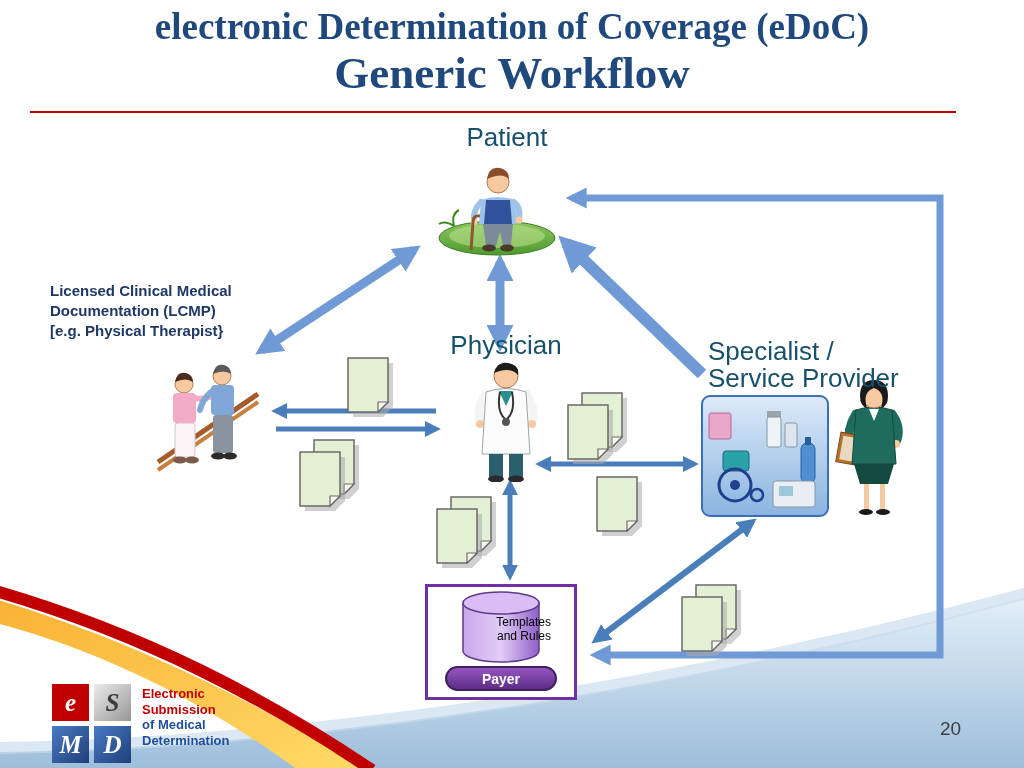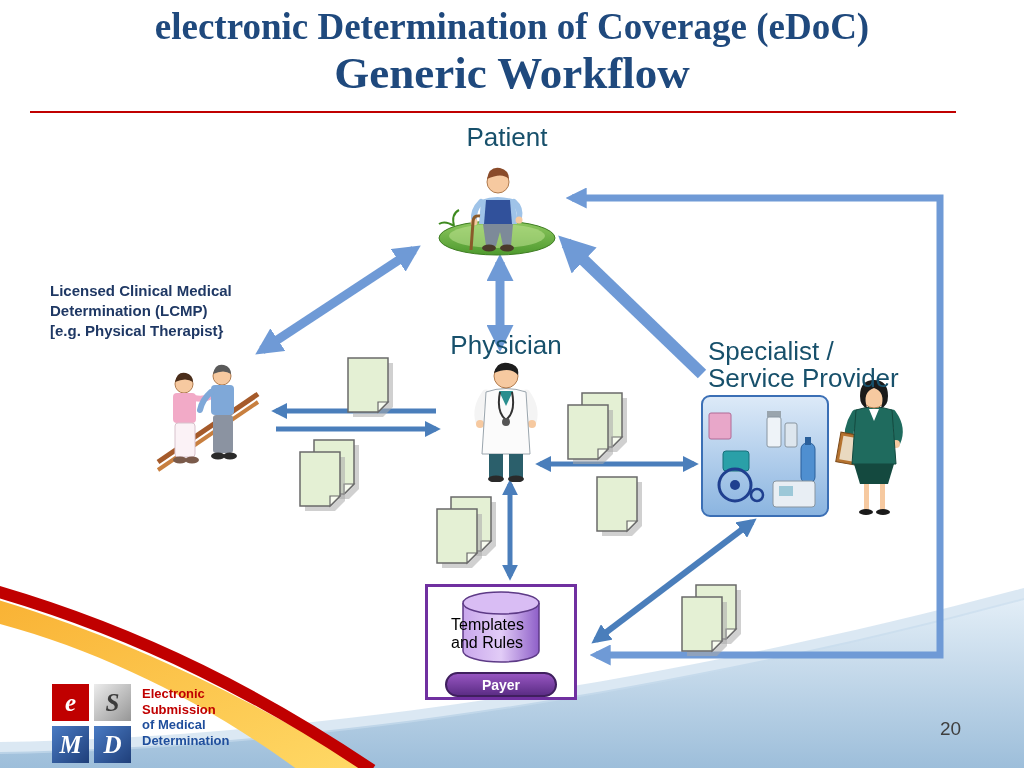--- a/index.html
+++ b/index.html
@@ -26,23 +26,23 @@
   .node-label{color:#17506b;font-size:26px;font-weight:500;}
   .center{text-align:center;}
   .lcmp-label{color:#1F3864;font-size:15px;font-weight:bold;line-height:1.32;}
   .page-num{color:#3f3f3f;font-size:19px;z-index:4;}
 
   
   .payer-box{left:425px;top:584px;width:152px;height:116px;box-sizing:border-box;
              border:3px solid #7030A0;background:#ffffff;z-index:3;
              display:flex;flex-direction:column;align-items:center;}
   .cyl-wrap{position:relative;margin-top:3px;}
-  .tpl-label{position:absolute;left:0;top:26px;width:100%;text-align:left;
-             font-size:16px;line-height:1.15;color:#000;font-weight:500;}
-  .payer-pill{margin-top:auto;width:112px;height:25px;border-radius:13px;
+  .tpl-label{position:absolute;left:0;top:26px;width:100%;text-align:right;
+             font-size:12px;line-height:1.15;color:#000;font-weight:500;}
+  .payer-pill{margin-top:auto;margin-bottom:6px;width:112px;height:25px;border-radius:13px;
               background:linear-gradient(180deg,#9655c0,#5c2d86);border:2px solid #3f1f5e;
               color:#fff;font-weight:bold;font-size:14px;
               display:flex;align-items:center;justify-content:center;box-sizing:border-box;}
 
   
   .logo-grid{left:52px;top:684px;width:80px;display:grid;z-index:4;
              grid-template-columns:37px 37px;grid-gap:5px;}
   .sq{width:37px;height:37px;display:flex;align-items:center;justify-content:center;
       font-family:"Liberation Serif",serif;font-style:italic;font-weight:bold;font-size:25px;}
   .sq-e{background:#C00000;color:#fff;}
@@ -269,21 +269,21 @@
   </div>
 
   <div class="abs lbl node-label center" style="left:440px;top:122px;width:134px">Patient</div>
   <div class="abs lbl node-label center" style="left:444px;top:330px;width:124px">Physician</div>
   <div class="abs lbl node-label" style="left:708px;top:338px;width:220px;line-height:27px">
     <div>Specialist /</div>
     <div>Service Provider</div>
   </div>
   <div class="abs lbl lcmp-label" style="left:50px;top:281px;width:240px">
     <div>Licensed Clinical Medical</div>
-    <div>Determination (LCMP)</div>
+    <div>Documentation (LCMP)</div>
     <div>[e.g. Physical Therapist}</div>
   </div>
 
   <div class="abs logo-grid">
     <div class="sq sq-e">e</div>
     <div class="sq sq-s">S</div>
     <div class="sq sq-m">M</div>
     <div class="sq sq-d">D</div>
   </div>
   <div class="abs logo-text">

